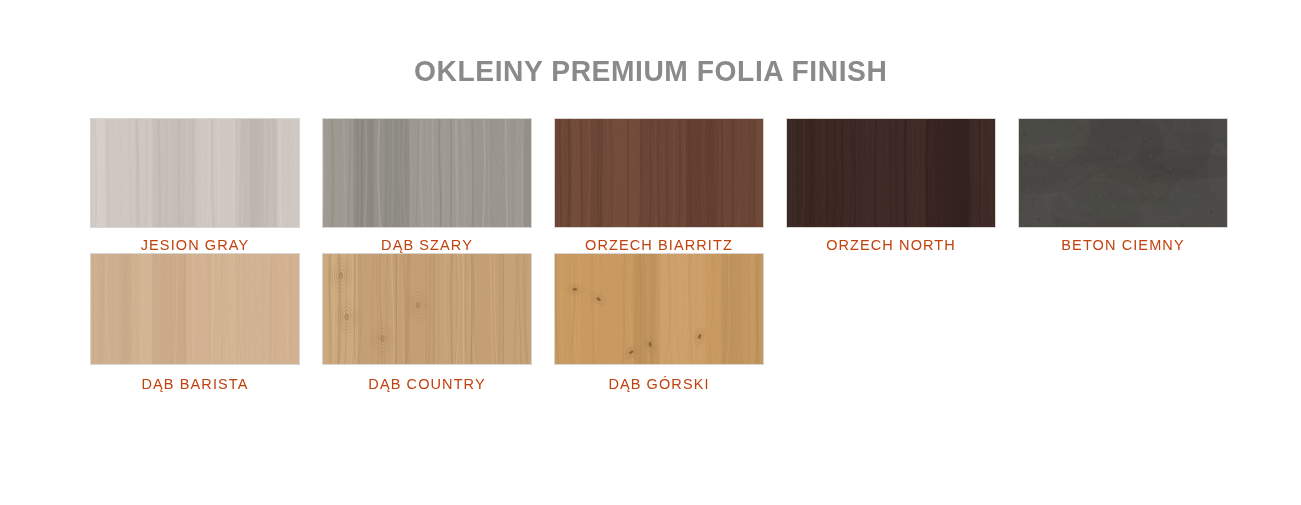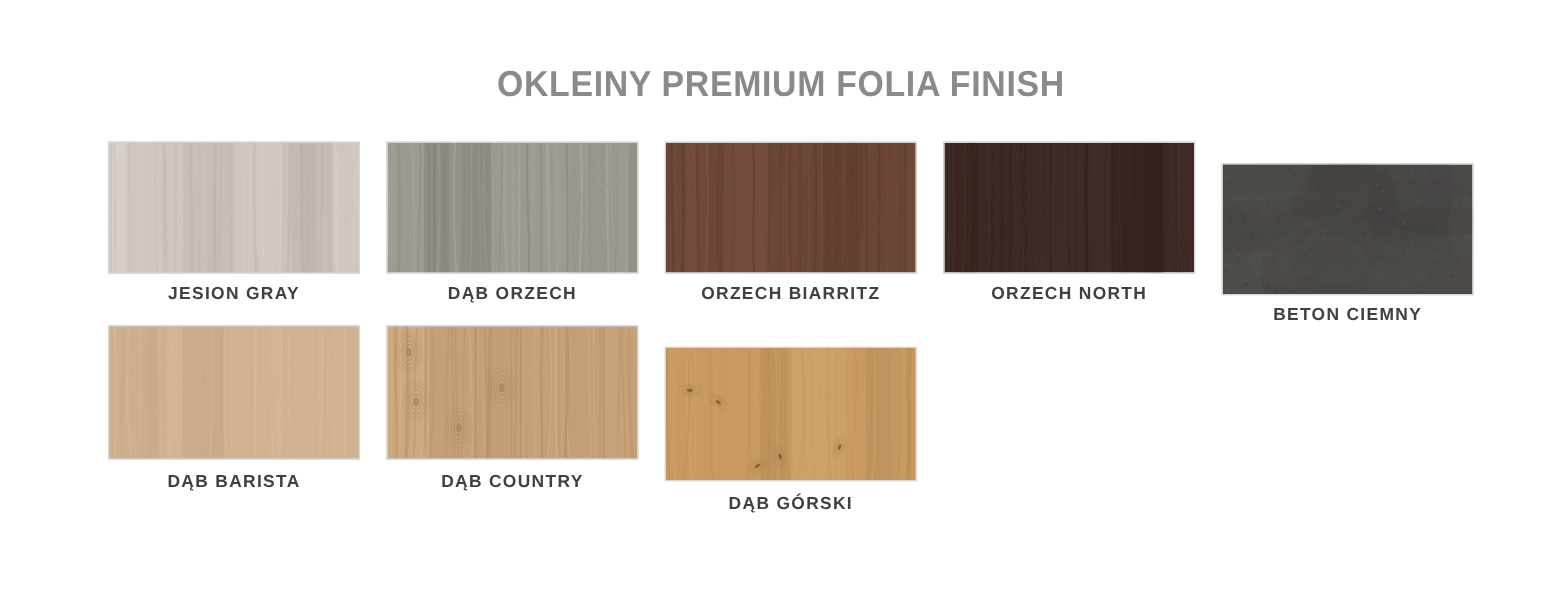--- a/index.html
+++ b/index.html
@@ -54,21 +54,21 @@
     justify-content: flex-start;
   }
   .row.row-1 { margin-bottom: 0; }
   .cell {
     width: 210px;
     margin-right: 22px;
     display: flex;
     flex-direction: column;
     align-items: center;
   }
-  .cell:last-child { margin-right: 0; margin-top: 18px; }
+  .cell:last-child { margin-right: 0; }
 
   .swatch {
     width: 210px;
     height: 110px;
     border: 1px solid #d8d6d2;
     box-sizing: border-box;
     overflow: hidden;
     position: relative;
     background: #cccccc;
   }
@@ -76,22 +76,22 @@
   .swatch svg {
     display: block;
     width: 100%;
     height: 100%;
   }
 
   .label {
     margin-top: 10px;
     font-family: "Liberation Sans Narrow", "Liberation Sans", sans-serif;
     font-size: 14.5px;
-    font-weight: bold;
-    color: #404040;
+    font-weight: normal;
+    color: #c2410c;
     letter-spacing: 1.1px;
     text-align: center;
     white-space: nowrap;
     line-height: 1;
   }
   .row-2 .label { margin-top: 12px; }
 </style>
 </head>
 <body>
 
@@ -237,21 +237,21 @@
               <ellipse cx="101.8" cy="85.7" rx="10.8" ry="32.0" fill="none" stroke="#7d7970" stroke-width="0.7" opacity="0.11"></ellipse>
               <ellipse cx="101.8" cy="85.7" rx="13.2" ry="41.0" fill="none" stroke="#7d7970" stroke-width="0.7" opacity="0.11"></ellipse>
               <ellipse cx="101.8" cy="85.7" rx="17.8" ry="50.0" fill="none" stroke="#7d7970" stroke-width="0.7" opacity="0.11"></ellipse>
               <ellipse cx="172.6" cy="87.0" rx="5.3" ry="14.0" fill="none" stroke="#7d7970" stroke-width="0.7" opacity="0.11"></ellipse>
               <ellipse cx="172.6" cy="87.0" rx="8.0" ry="23.0" fill="none" stroke="#7d7970" stroke-width="0.7" opacity="0.11"></ellipse>
               <ellipse cx="172.6" cy="87.0" rx="11.5" ry="32.0" fill="none" stroke="#7d7970" stroke-width="0.7" opacity="0.11"></ellipse>
               <ellipse cx="172.6" cy="87.0" rx="14.0" ry="41.0" fill="none" stroke="#7d7970" stroke-width="0.7" opacity="0.11"></ellipse>
               <ellipse cx="172.6" cy="87.0" rx="16.5" ry="50.0" fill="none" stroke="#7d7970" stroke-width="0.7" opacity="0.11"></ellipse>
             </svg>
           </div>
-        <div class="label">DĄB ORZECH</div>
+        <div class="label">DĄB SZARY</div>
       </div>
       <div class="cell">
         <div class="swatch">
             <svg viewBox="0 0 210 112" preserveAspectRatio="none" xmlns="http://www.w3.org/2000/svg">
               <rect width="210" height="112" fill="#6b4535"></rect>
               <rect x="115.7" y="0" width="35.1" height="112" fill="rgb(109,72,56)" opacity="0.45"></rect>
               <rect x="3.4" y="0" width="25.2" height="112" fill="rgb(118,79,61)" opacity="0.45"></rect>
               <rect x="55.9" y="0" width="30.1" height="112" fill="rgb(117,78,61)" opacity="0.45"></rect>
               <rect x="202.2" y="0" width="21.0" height="112" fill="rgb(118,78,61)" opacity="0.45"></rect>
               <rect x="47.6" y="0" width="37.9" height="112" fill="rgb(120,80,62)" opacity="0.45"></rect>

